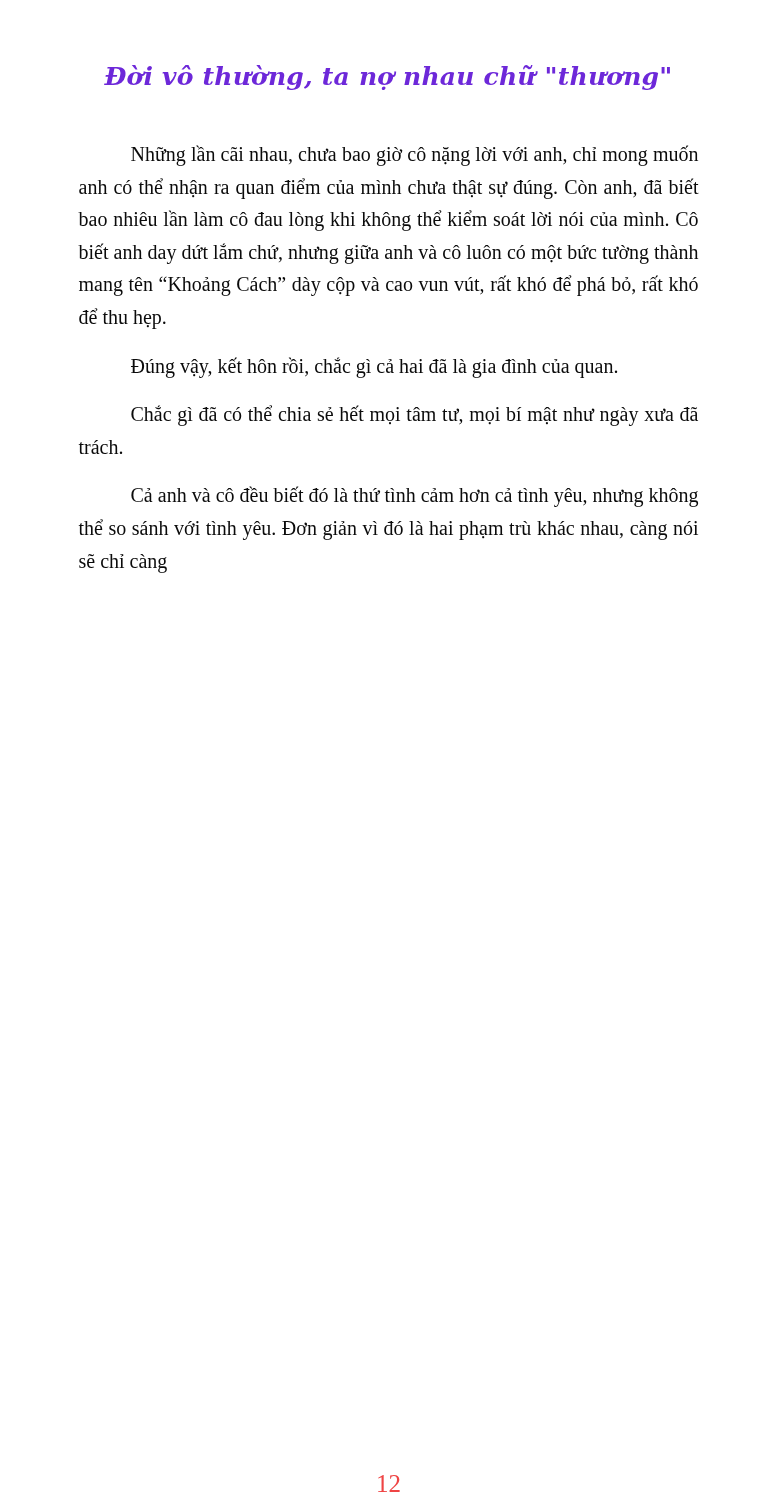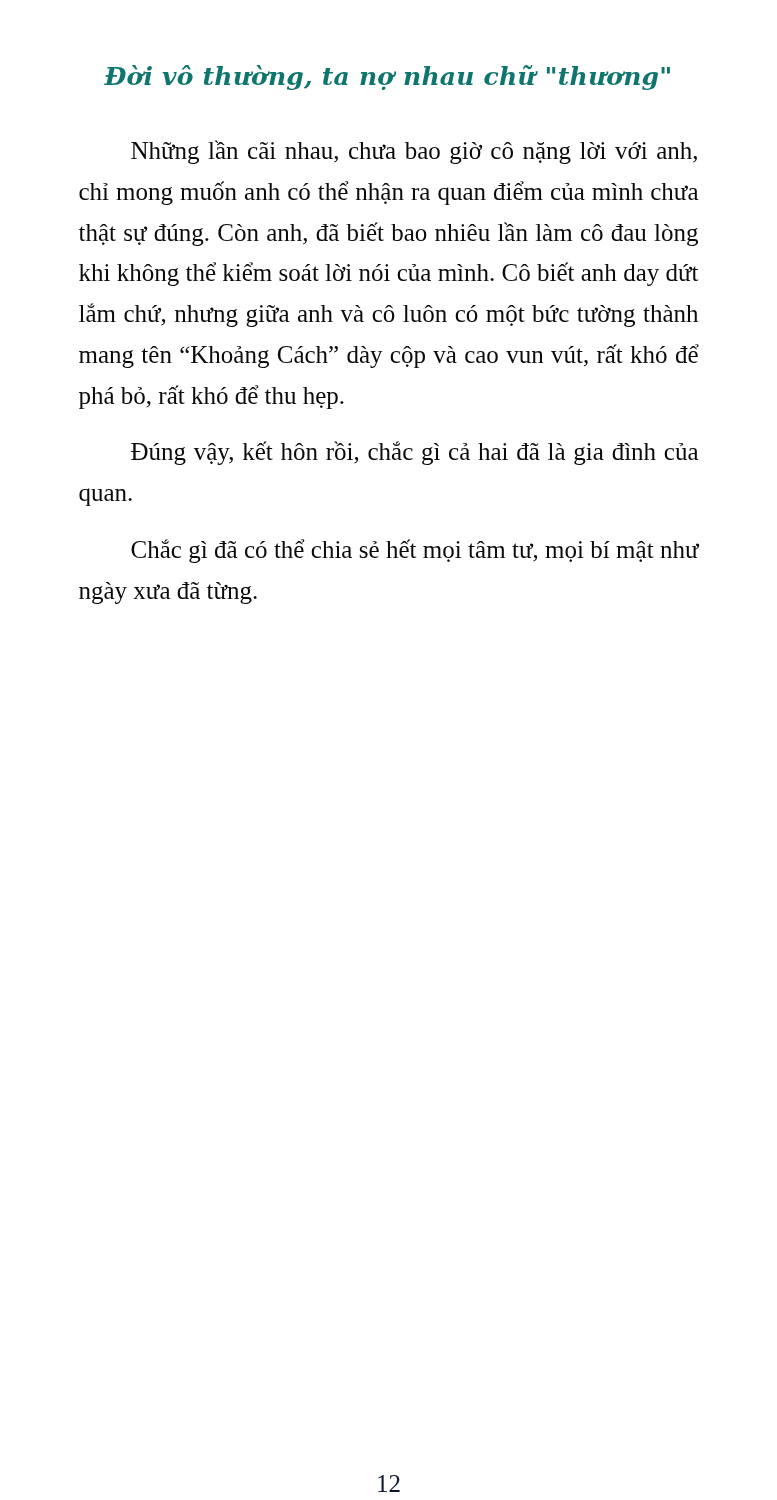--- a/index.html
+++ b/index.html
@@ -21,60 +21,61 @@
     box-sizing: border-box;
     padding: 0;
   }
   .running-head {
     text-align: center;
     font-family: "DejaVu Serif", serif;
     font-style: italic;
     font-weight: bold;
     font-size: 25px;
     letter-spacing: 0.2px;
-    color: #0f766e;
+    color: #6d28d9;
     margin-top: 62px;
     margin-bottom: 0;
   }
   .body-text {
     margin: 0 auto;
     padding-top: 40px;
     width: 620px;
   }
   .para {
-    font-size: 25px;
+    font-size: 20px;
     line-height: 1.63;
     text-align: justify;
     text-justify: inter-word;
     text-indent: 52px;
-    margin: 0 0 16px 0;
+    margin: 7px 0 16px 0;
     color: #0b0b0b;
   }
   .para:last-child {
     margin-bottom: 0;
   }
   .folio {
     position: absolute;
     left: 0;
     right: 0;
     bottom: 64px;
     text-align: center;
     font-size: 25px;
-    color: #0f172a;
+    color: #ef4444;
     font-family: "Liberation Serif", serif;
   }
 </style>
 </head>
 <body>
 
 <div class="page">
 
   <div class="running-head">Đời vô thường, ta nợ nhau chữ "thương"</div>
 
   <div class="body-text">
     <p class="para">Những lần cãi nhau, chưa bao giờ cô nặng lời với anh, chỉ mong muốn anh có thể nhận ra quan điểm của mình chưa thật sự đúng. Còn anh, đã biết bao nhiêu lần làm cô đau lòng khi không thể kiểm soát lời nói của mình. Cô biết anh day dứt lắm chứ, nhưng giữa anh và cô luôn có một bức tường thành mang tên “Khoảng Cách” dày cộp và cao vun vút, rất khó để phá bỏ, rất khó để thu hẹp.</p>
     <p class="para">Đúng vậy, kết hôn rồi, chắc gì cả hai đã là gia đình của quan.</p>
-    <p class="para">Chắc gì đã có thể chia sẻ hết mọi tâm tư, mọi bí mật như ngày xưa đã từng.</p>
+    <p class="para">Chắc gì đã có thể chia sẻ hết mọi tâm tư, mọi bí mật như ngày xưa đã trách.</p>
+    <p class="para">Cả anh và cô đều biết đó là thứ tình cảm hơn cả tình yêu, nhưng không thể so sánh với tình yêu. Đơn giản vì đó là hai phạm trù khác nhau, càng nói sẽ chỉ càng</p>
   </div>
 
   <div class="folio">12</div>
 
 </div>
 
 </body></html>

